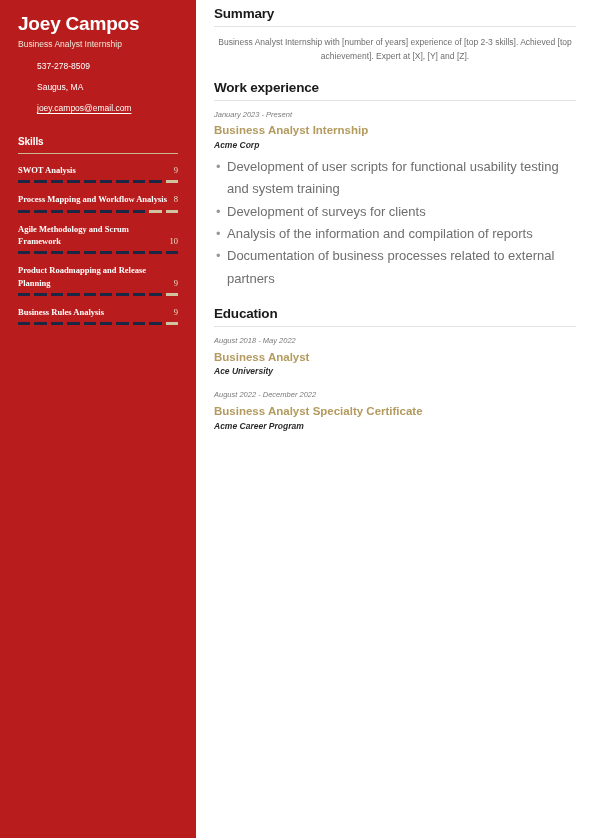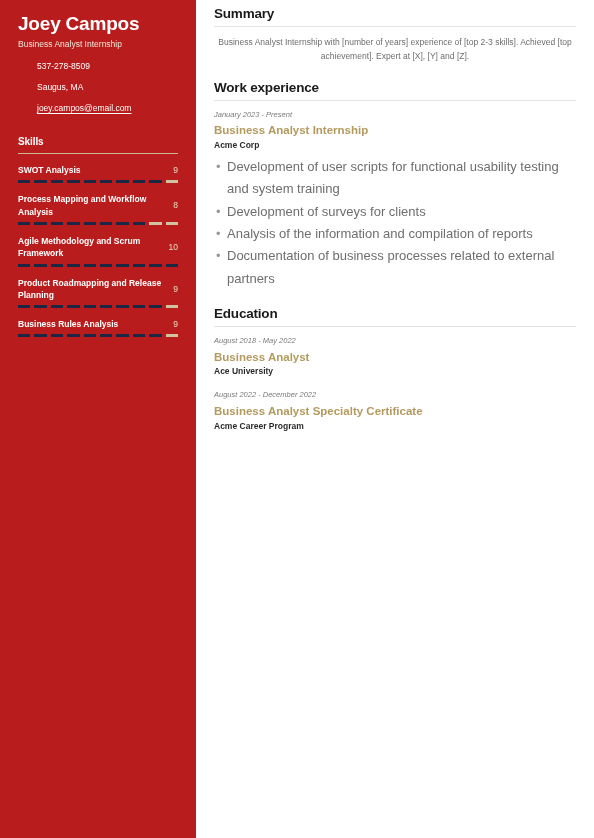--- a/index.html
+++ b/index.html
@@ -59,23 +59,24 @@
   }
   .divider-side {
     height: 1px;
     background: #c9b98e;
     margin-bottom: 10px;
   }
 
   .skill { margin-bottom: 10px; }
   .skill-head {
     display: flex;
-    align-items: center;
+    align-items: flex-end;
     justify-content: space-between;
     gap: 0;
+    font-family: Liberation Serif, serif;
   }
   .skill-name {
     font-size: 8.5px;
     font-weight: bold;
     color: #ffffff;
     line-height: 1.45;
     flex: 1;
   }
   .skill-score {
     font-size: 8.5px;
@@ -136,20 +137,21 @@
   .entry-title {
     font-size: 11.5px;
     font-weight: bold;
     color: #b39a5e;
     line-height: 1.3;
     margin-bottom: 2px;
   }
   .entry-org {
     font-size: 8.5px;
     font-weight: bold;
+    font-style: italic;
     color: #2b2b2b;
     line-height: 1.4;
   }
 
   ul.bullets {
     list-style: none;
     margin-top: 4px;
   }
   ul.bullets li {
     position: relative;

